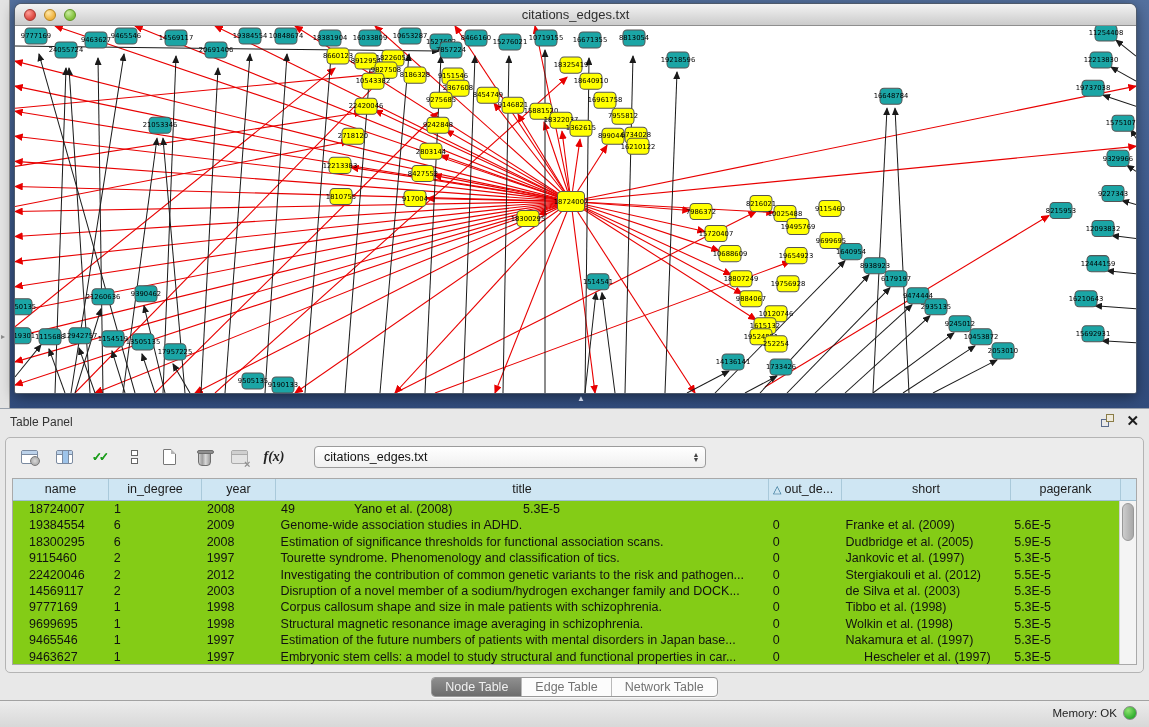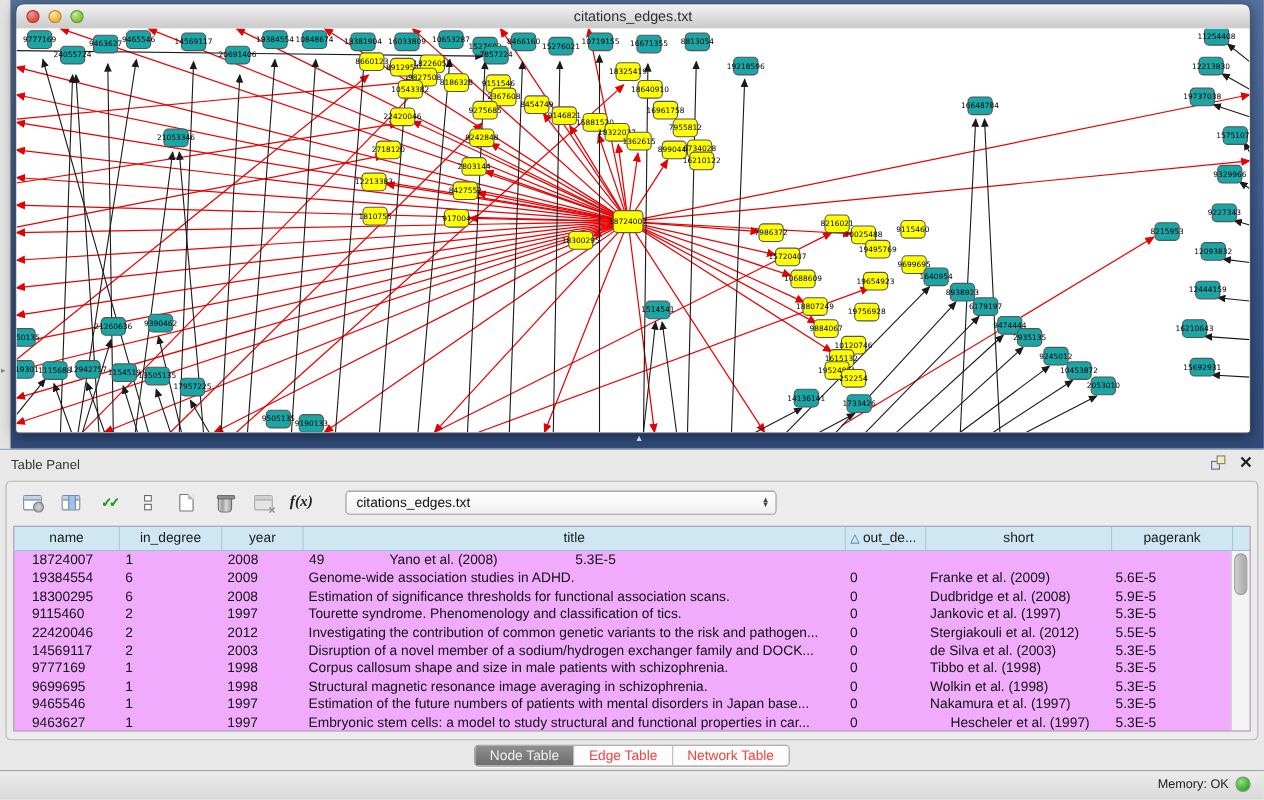--- a/index.html
+++ b/index.html
@@ -56,35 +56,35 @@
   .trash-ic { width:13px; height:14px; background:linear-gradient(90deg,#cfcfcf,#9e9e9e 30%,#d8d8d8 60%,#9e9e9e); border:1px solid #6e6e6e; border-radius:2px 2px 4px 4px; position:relative; margin-top:3px; }
   .trash-ic::before { content:""; position:absolute; left:-2px; top:-3px; width:15px; height:2px; background:#8e8e8e; border:1px solid #6e6e6e; border-radius:2px; }
   .fx { font-family:"Liberation Serif", serif; font-style:italic; font-weight:bold; font-size:14px; color:#222; }
 
   .combo { position:relative; margin-left:16px; width:392px; height:22px; border:1px solid #9b9b9b; border-radius:4px;
            background:linear-gradient(#ffffff,#f0f0f0); display:flex; align-items:center; }
   .combo-text { padding-left:9px; font-size:12.5px; color:#111; flex:1; }
   .combo-arrows { width:16px; display:flex; flex-direction:column; align-items:center; line-height:5px; padding-right:2px; }
   .combo-arrows span { font-size:7px; color:#444; }
 
-  .tablebox { position:absolute; left:6px; right:6px; top:40px; bottom:7px; background:#f0abfc; border:1px solid #a9a9a9; overflow:hidden; }
+  .tablebox { position:absolute; left:6px; right:6px; top:40px; bottom:7px; background:#84cc16; border:1px solid #a9a9a9; overflow:hidden; }
   .thead { display:flex; height:22px; background:#cfe6f3; border-bottom:1px solid #9fbfd2; }
   .th { font-size:12.5px; color:#1a1a1a; line-height:21px; text-align:center; border-right:1px solid #a9c9da; overflow:hidden; white-space:nowrap; }
   .th.sorted { text-align:left; padding-left:4px; }
   .sort-tri { color:#2c6f93; font-size:11px; margin-right:3px; }
   .tbody { position:absolute; left:0; right:17px; top:22px; bottom:0; overflow:hidden; }
   .tr { display:flex; height:16.4px; }
   .td { font-size:12.5px; color:#111; line-height:16px; padding-left:5px; white-space:nowrap; overflow:hidden; }
   .td.first { padding-left:16px; }
   .vscroll { position:absolute; right:0; top:22px; bottom:0; width:17px; background:#f4f4f4; border-left:1px solid #d0d0d0; }
   .vthumb { position:absolute; left:2px; right:2px; top:2px; height:38px; border-radius:7px; background:linear-gradient(90deg,#cdcdcd,#a8a8a8); border:1px solid #989898; }
 
   .tabs-row { position:absolute; left:0; right:0; bottom:30px; display:flex; justify-content:center; }
   .seg { display:inline-flex; border:1px solid #9a9a9a; border-radius:4px; overflow:hidden; background:#fcfcfc; box-shadow:0 1px 1px rgba(255,255,255,.7); }
-  .seg-btn { padding:2px 13px; font-size:12.5px; color:#ef4444; border-left:1px solid #b9b9b9; cursor:default; }
+  .seg-btn { padding:2px 13px; font-size:12.5px; color:#737373; border-left:1px solid #b9b9b9; cursor:default; }
   .seg-btn:first-child { border-left:none; }
   .seg-btn.sel { background:linear-gradient(#8f8f8f,#6d6d6d); color:#f0f0f0; }
 
   .status-strip { position:absolute; left:0; right:0; bottom:0; height:27px; background:linear-gradient(#ececec,#d8d8d8); border-top:1px solid #a2a2a2; }
   .mem { position:absolute; right:12px; top:5px; display:flex; align-items:center; gap:6px; }
   .mem-label { font-size:11.5px; color:#222; }
   .mem-dot { width:14px; height:14px; border-radius:50%; border:1px solid #8a8a8a;
              background:radial-gradient(circle at 35% 30%, #90e470, #2fae2f 70%); }
 </style>
 </head>
@@ -715,21 +715,21 @@
             <div class="td" style="width: 73px;">0</div>
             <div class="td" style="width: 169px;">Franke et al. (2009)</div>
             <div class="td" style="width: 110px;">5.6E-5</div>
           </div>
           <div class="tr">
             <div class="td first" style="width: 96px;">18300295</div>
             <div class="td" style="width: 93px;">6</div>
             <div class="td" style="width: 74px;">2008</div>
             <div class="td" style="width: 493px;">Estimation of significance thresholds for functional association scans.</div>
             <div class="td" style="width: 73px;">0</div>
-            <div class="td" style="width: 169px;">Dudbridge et al. (2008)</div>
+            <div class="td" style="width: 169px;">Dudbridge et al. (2005)</div>
             <div class="td" style="width: 110px;">5.9E-5</div>
           </div>
           <div class="tr">
             <div class="td first" style="width: 96px;">9115460</div>
             <div class="td" style="width: 93px;">2</div>
             <div class="td" style="width: 74px;">1997</div>
             <div class="td" style="width: 493px;">Tourette syndrome. Phenomenology and classification of tics.</div>
             <div class="td" style="width: 73px;">0</div>
             <div class="td" style="width: 169px;">Jankovic et al. (1997)</div>
             <div class="td" style="width: 110px;">5.3E-5</div>

